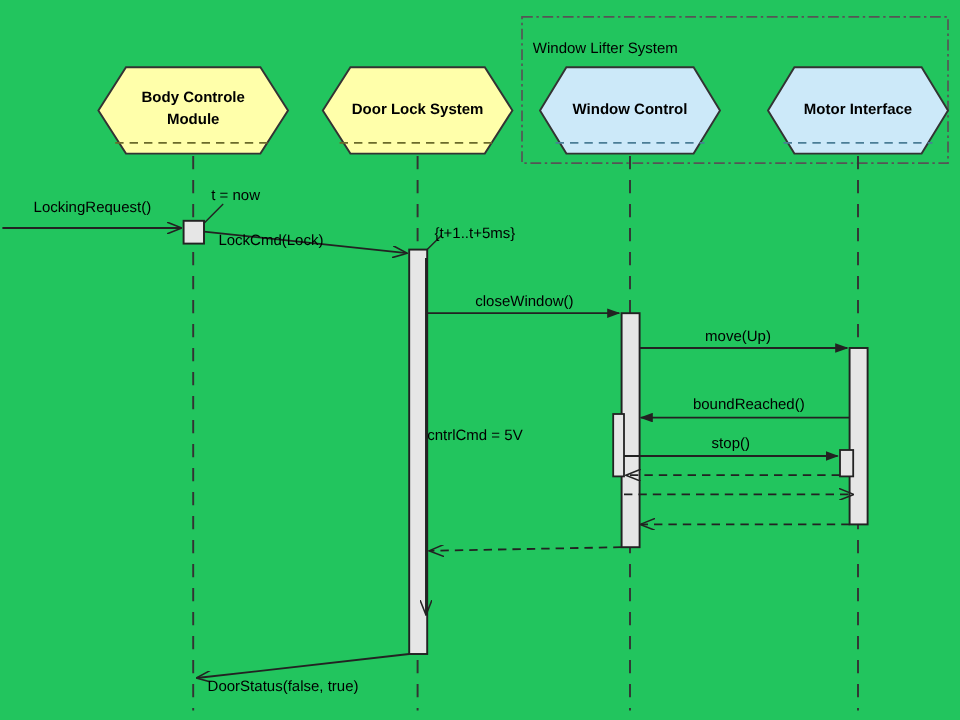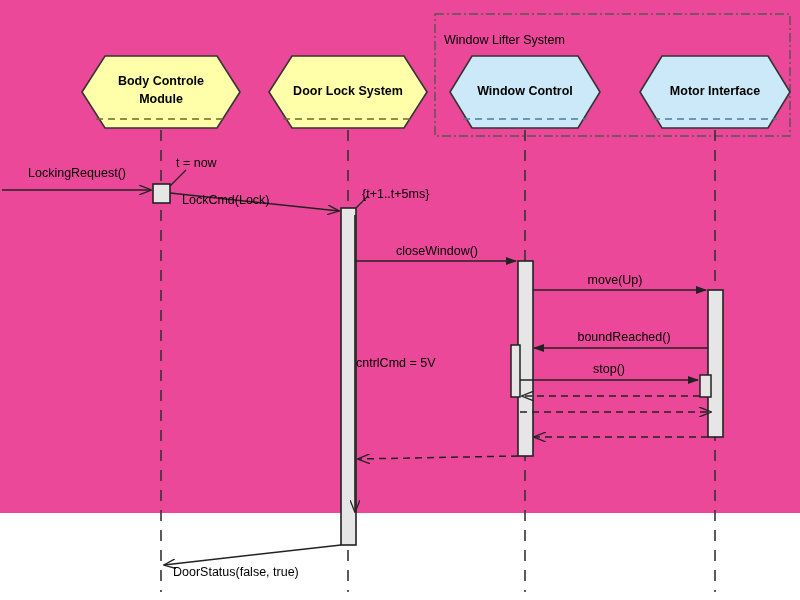--- a/index.html
+++ b/index.html
@@ -10,22 +10,22 @@
   }
   body {
     width: 800px;
     height: 600px;
     font-family: "Liberation Sans", sans-serif;
     overflow: hidden;
   }
   #diagram-root {
     position: relative;
     width: 800px;
-    height: 513px;
-    background: #ec4899;
+    height: 600px;
+    background: #22c55e;
   }
   svg#sequence-diagram {
     position: absolute;
     left: 0;
     top: 0;
     display: block;
   }
   .lifeline-label {
     font-family: "Liberation Sans", sans-serif;
     font-size: 12.5px;

